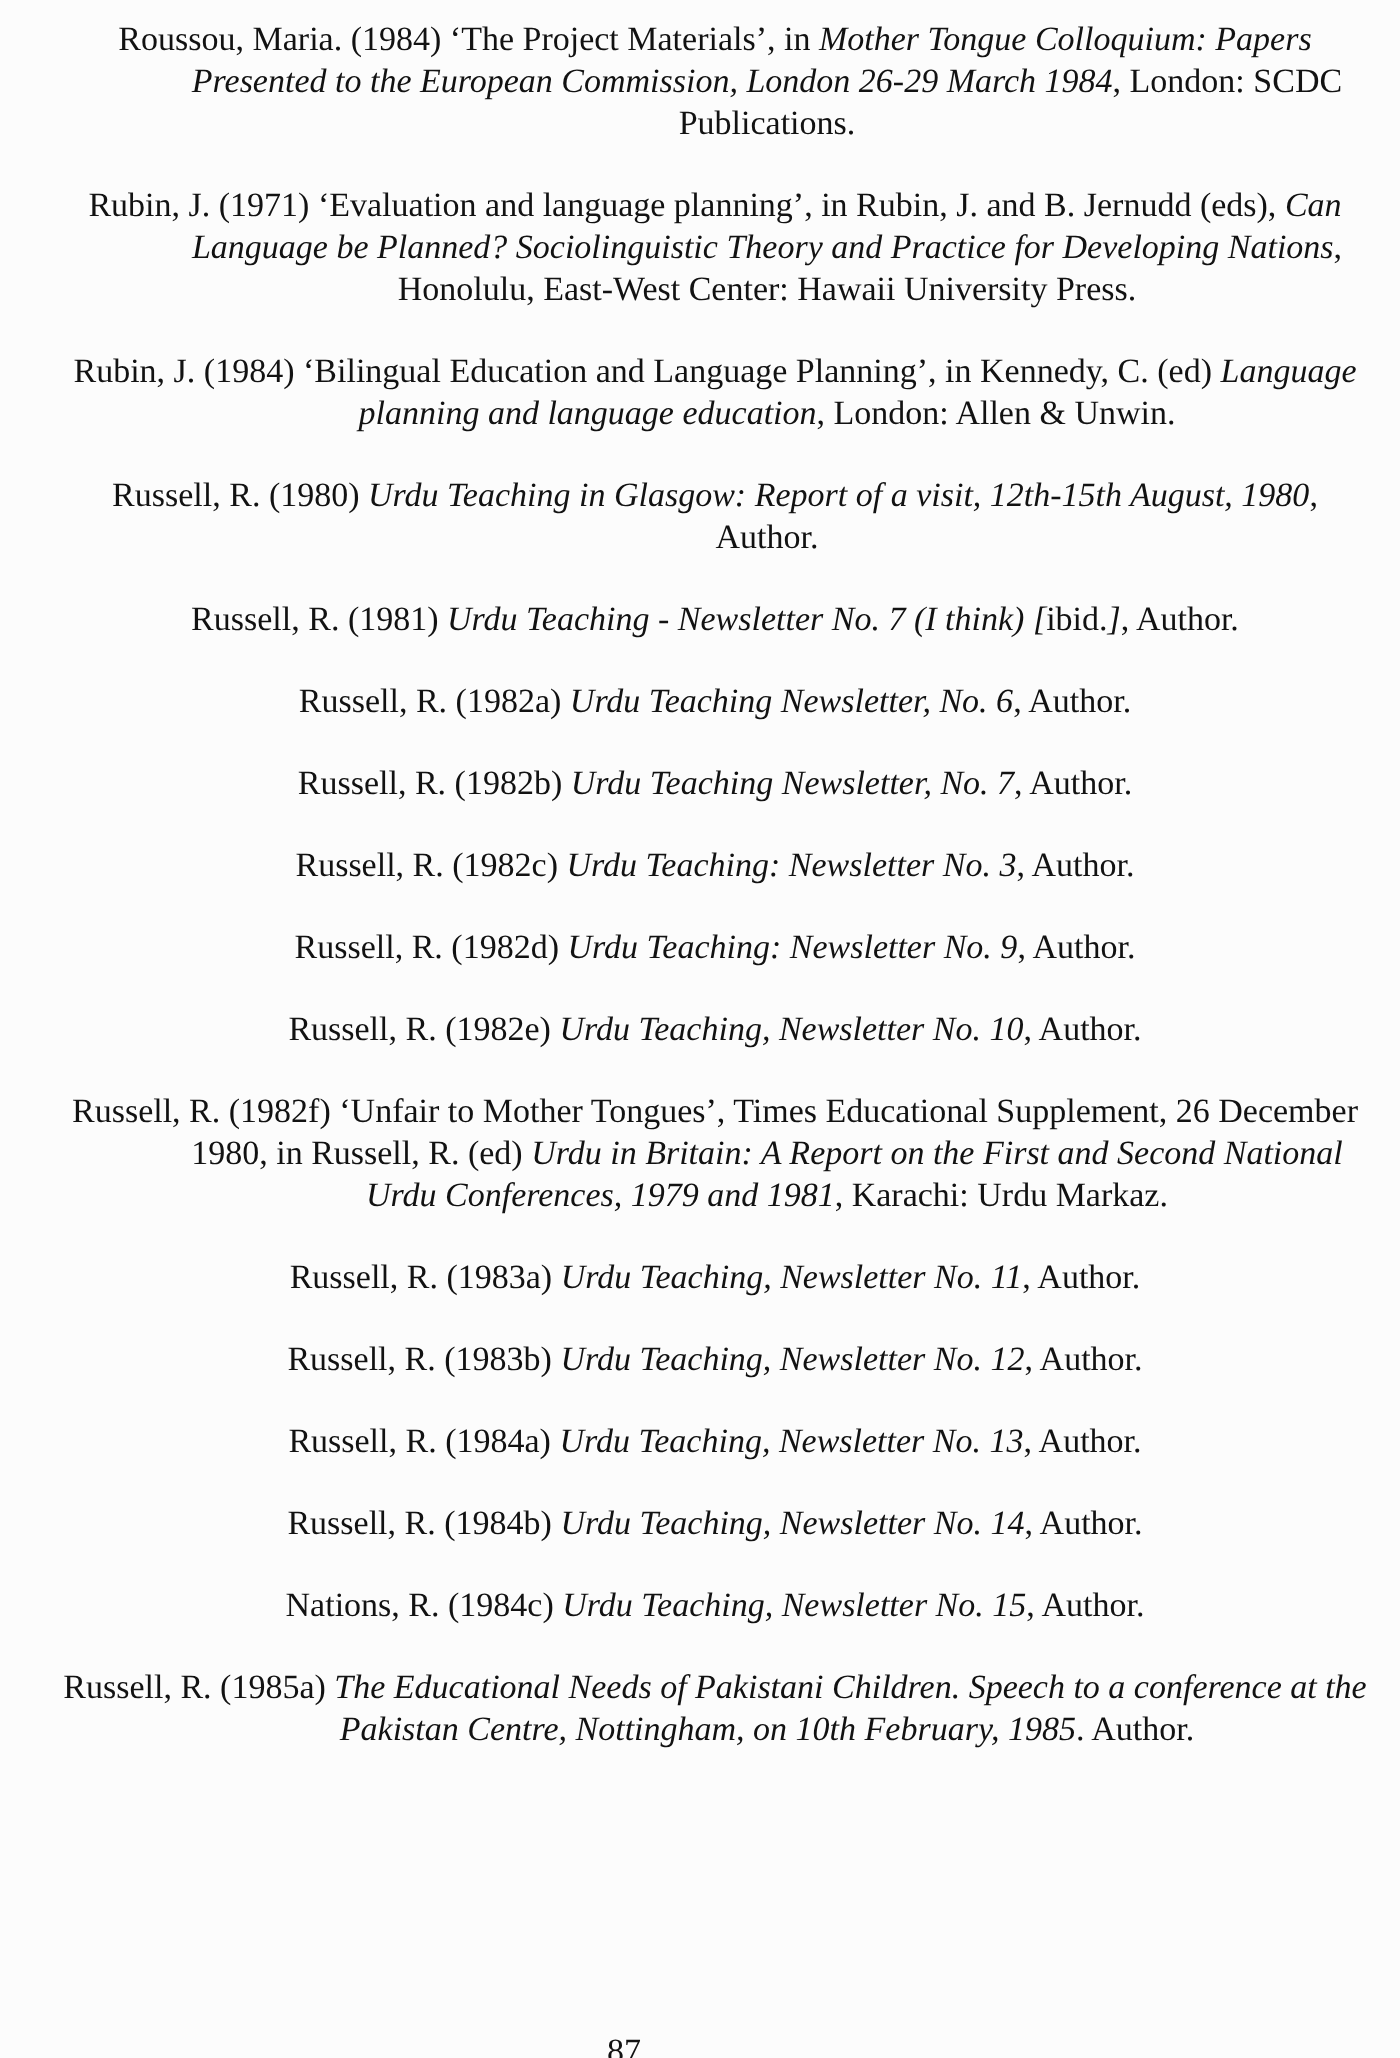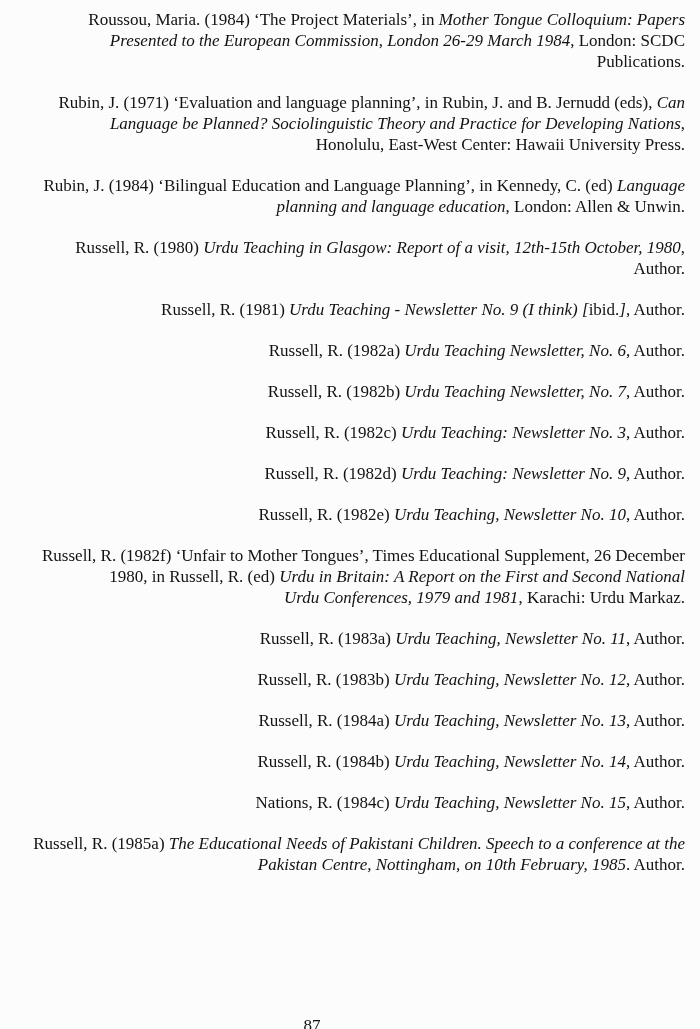--- a/index.html
+++ b/index.html
@@ -21,21 +21,21 @@
     top: 9px;
     left: 30px;
     right: 15px;
   }
   p.ref {
     margin: 0 0 20px 0;
     font-size: 17px;
     line-height: 21px;
     padding-left: 52px;
     text-indent: -52px;
-    text-align: right;
+    text-align: center;
   }
   .seg { font-style: normal; }
   .seg.italic { font-style: italic; }
   .page-footer {
     position: absolute;
     top: 1015px;
     left: 0;
     width: 624px;
     text-align: center;
     font-size: 17px;
@@ -43,22 +43,22 @@
   }
 </style>
 </head>
 <body>
 
 <div class="page">
   <div>
       <p class="ref"><span class="seg">Roussou, Maria. (1984) ‘The Project Materials’, in </span><span class="seg italic">Mother Tongue Colloquium: Papers Presented to the European Commission, London 26-29 March 1984</span><span class="seg">, London: SCDC Publications.</span></p>
       <p class="ref"><span class="seg">Rubin, J. (1971) ‘Evaluation and language planning’, in Rubin, J. and B. Jernudd (eds), </span><span class="seg italic">Can Language be Planned? Sociolinguistic Theory and Practice for Developing Nations</span><span class="seg">, Honolulu, East-West Center: Hawaii University Press.</span></p>
       <p class="ref"><span class="seg">Rubin, J. (1984) ‘Bilingual Education and Language Planning’, in Kennedy, C. (ed) </span><span class="seg italic">Language planning and language education</span><span class="seg">, London: Allen &amp; Unwin.</span></p>
-      <p class="ref"><span class="seg">Russell, R. (1980) </span><span class="seg italic">Urdu Teaching in Glasgow: Report of a visit, 12th-15th October, 1980</span><span class="seg">, Author.</span></p>
-      <p class="ref"><span class="seg">Russell, R. (1981) </span><span class="seg italic">Urdu Teaching - Newsletter No. 9 (I think) [</span><span class="seg">ibid.</span><span class="seg italic">]</span><span class="seg">, Author.</span></p>
+      <p class="ref"><span class="seg">Russell, R. (1980) </span><span class="seg italic">Urdu Teaching in Glasgow: Report of a visit, 12th-15th August, 1980</span><span class="seg">, Author.</span></p>
+      <p class="ref"><span class="seg">Russell, R. (1981) </span><span class="seg italic">Urdu Teaching - Newsletter No. 7 (I think) [</span><span class="seg">ibid.</span><span class="seg italic">]</span><span class="seg">, Author.</span></p>
       <p class="ref"><span class="seg">Russell, R. (1982a) </span><span class="seg italic">Urdu Teaching Newsletter, No. 6</span><span class="seg">, Author.</span></p>
       <p class="ref"><span class="seg">Russell, R. (1982b) </span><span class="seg italic">Urdu Teaching Newsletter, No. 7</span><span class="seg">, Author.</span></p>
       <p class="ref"><span class="seg">Russell, R. (1982c) </span><span class="seg italic">Urdu Teaching: Newsletter No. 3</span><span class="seg">, Author.</span></p>
       <p class="ref"><span class="seg">Russell, R. (1982d) </span><span class="seg italic">Urdu Teaching: Newsletter No. 9</span><span class="seg">, Author.</span></p>
       <p class="ref"><span class="seg">Russell, R. (1982e) </span><span class="seg italic">Urdu Teaching, Newsletter No. 10</span><span class="seg">, Author.</span></p>
       <p class="ref"><span class="seg">Russell, R. (1982f) ‘Unfair to Mother Tongues’, Times Educational Supplement, 26 December 1980, in Russell, R. (ed) </span><span class="seg italic">Urdu in Britain: A Report on the First and Second National Urdu Conferences, 1979 and 1981</span><span class="seg">, Karachi: Urdu Markaz.</span></p>
       <p class="ref"><span class="seg">Russell, R. (1983a) </span><span class="seg italic">Urdu Teaching, Newsletter No. 11</span><span class="seg">, Author.</span></p>
       <p class="ref"><span class="seg">Russell, R. (1983b) </span><span class="seg italic">Urdu Teaching, Newsletter No. 12</span><span class="seg">, Author.</span></p>
       <p class="ref"><span class="seg">Russell, R. (1984a) </span><span class="seg italic">Urdu Teaching, Newsletter No. 13</span><span class="seg">, Author.</span></p>
       <p class="ref"><span class="seg">Russell, R. (1984b) </span><span class="seg italic">Urdu Teaching, Newsletter No. 14</span><span class="seg">, Author.</span></p>

